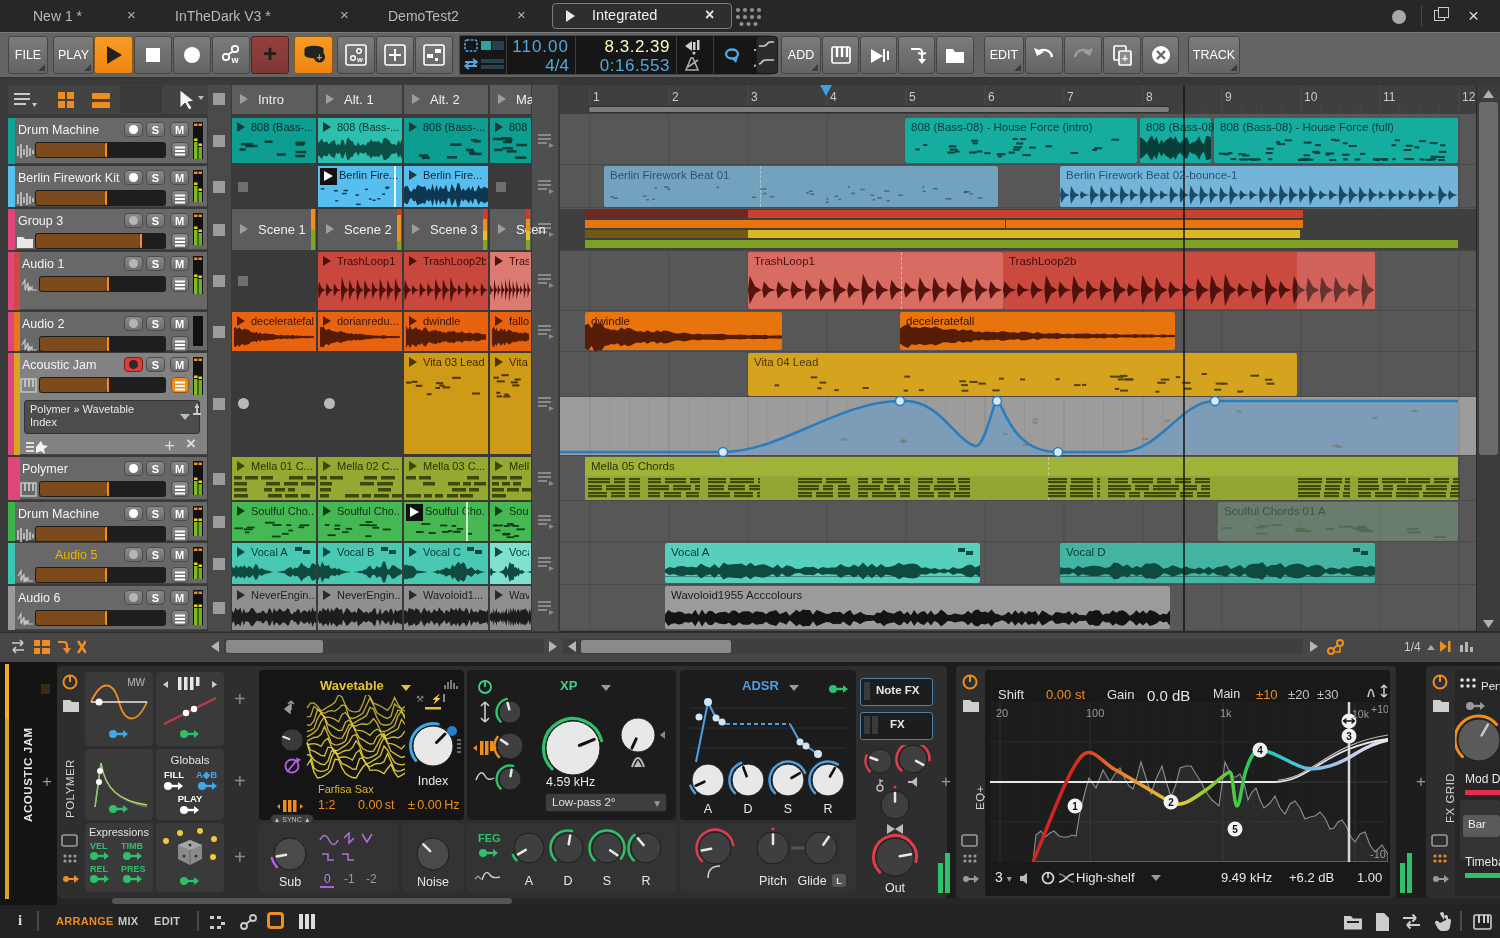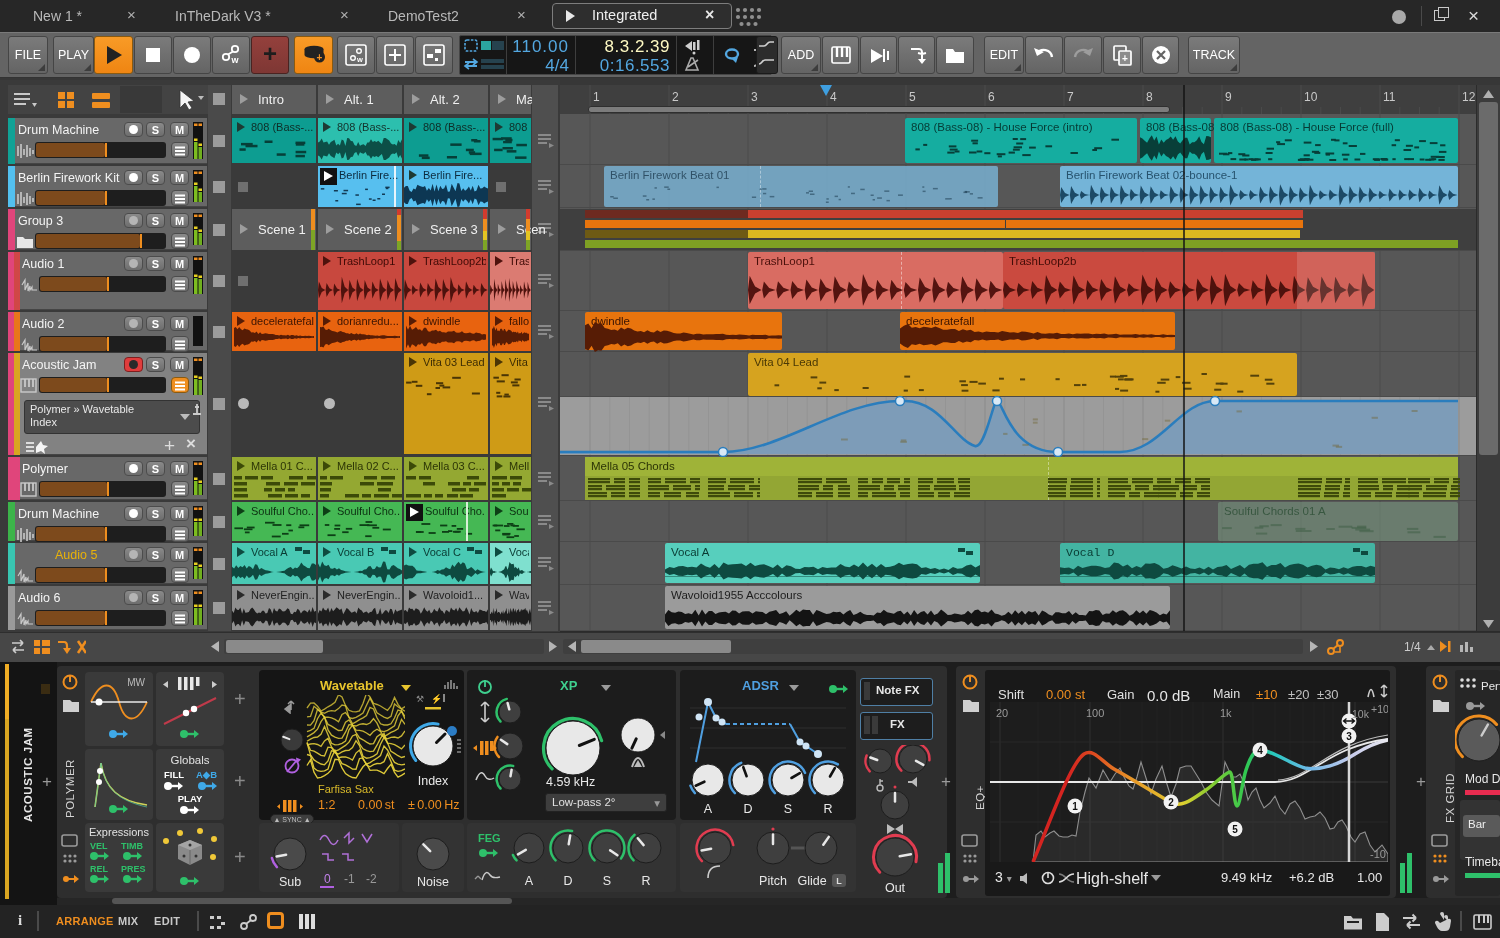--- a/index.html
+++ b/index.html
@@ -1573,21 +1573,21 @@
     <div class="atxt" style="left:671px;top:546px;color:#093a32;">Vocal A</div>
     <svg class="abs" style="left:665px;top:560px;" width="315" height="22">
       <path d="M0.0,9.5 4.5,7.1 9.0,7.9 13.5,6.2 18.0,5.9 22.5,7.3 27.0,6.7 31.5,7.5 36.0,3.6 40.5,6.2 45.0,7.8 49.5,4.1 54.0,8.3 58.5,2.4 63.0,4.7 67.5,4.2 72.0,4.1 76.5,3.4 81.0,6.0 85.5,2.7 90.0,6.1 94.5,4.8 99.0,4.2 103.5,6.1 108.0,8.1 112.5,4.6 117.0,8.5 121.5,5.2 126.0,6.3 130.5,8.8 135.0,9.0 139.5,7.0 144.0,7.2 148.5,6.8 153.0,9.2 157.5,7.1 162.0,8.0 166.5,7.6 171.0,7.5 175.5,3.9 180.0,6.5 184.5,7.3 189.0,4.5 193.5,7.1 198.0,2.6 202.5,7.1 207.0,3.7 211.5,7.6 216.0,4.0 220.5,7.2 225.0,6.8 229.5,5.5 234.0,2.8 238.5,5.0 243.0,3.9 247.5,3.5 252.0,4.3 256.5,8.0 261.0,7.3 265.5,8.9 270.0,8.1 274.5,9.7 279.0,8.5 283.5,9.9 288.0,7.1 292.5,8.7 297.0,8.3 301.5,5.4 306.0,4.5 310.5,7.4 315.0,5.0 L315.0,17.0 310.5,14.6 306.0,17.5 301.5,16.6 297.0,13.7 292.5,13.3 288.0,14.9 283.5,12.1 279.0,13.5 274.5,12.3 270.0,13.9 265.5,13.1 261.0,14.7 256.5,14.0 252.0,17.7 247.5,18.5 243.0,18.1 238.5,17.0 234.0,19.2 229.5,16.5 225.0,15.2 220.5,14.8 216.0,18.0 211.5,14.4 207.0,18.3 202.5,14.9 198.0,19.4 193.5,14.9 189.0,17.5 184.5,14.7 180.0,15.5 175.5,18.1 171.0,14.5 166.5,14.4 162.0,14.0 157.5,14.9 153.0,12.8 148.5,15.2 144.0,14.8 139.5,15.0 135.0,13.0 130.5,13.2 126.0,15.7 121.5,16.8 117.0,13.5 112.5,17.4 108.0,13.9 103.5,15.9 99.0,17.8 94.5,17.2 90.0,15.9 85.5,19.3 81.0,16.0 76.5,18.6 72.0,17.9 67.5,17.8 63.0,17.3 58.5,19.6 54.0,13.7 49.5,17.9 45.0,14.2 40.5,15.8 36.0,18.4 31.5,14.5 27.0,15.3 22.5,14.7 18.0,16.1 13.5,15.8 9.0,14.1 4.5,14.9 0.0,12.5 Z" fill="#0e4a40"></path>
     </svg>
     <svg class="abs" style="left:958px;top:548px;" width="16" height="10">
       <rect x="0" y="0" width="7" height="4" fill="#0e4a40"></rect>
       <rect x="8" y="3" width="7" height="4" fill="#0e4a40"></rect>
     </svg>
     <div class="abs" style="left:665px;top:576px;width:315px;height:1px;background:#0e4a40;opacity:0.5;"></div>
     <div class="cell" style="left:1060px;top:543px;width:315px;height:40px;background:#43b4a2;border-radius:2px;"></div>
-    <div class="atxt" style="left:1066px;top:546px;color:#093a32;font-family:Liberation Mono, monospace;">Vocal D</div>
+    <div class="atxt" style="left:1066px;top:546px;color:#093a32;">Vocal D</div>
     <svg class="abs" style="left:1060px;top:560px;" width="315" height="22">
       <path d="M0.0,7.2 4.5,7.9 9.0,7.6 13.5,9.5 18.0,5.7 22.5,7.9 27.0,6.7 31.5,5.7 36.0,5.8 40.5,6.4 45.0,7.9 49.5,7.3 54.0,2.6 58.5,3.3 63.0,6.5 67.5,4.6 72.0,8.3 76.5,6.1 81.0,7.7 85.5,3.5 90.0,3.8 94.5,3.0 99.0,4.9 103.5,8.7 108.0,7.8 112.5,5.2 117.0,6.7 121.5,8.5 126.0,6.6 130.5,8.6 135.0,9.0 139.5,7.6 144.0,9.6 148.5,6.8 153.0,9.5 157.5,7.1 162.0,6.6 166.5,5.0 171.0,9.0 175.5,6.9 180.0,5.1 184.5,8.6 189.0,4.7 193.5,3.7 198.0,3.7 202.5,2.3 207.0,6.9 211.5,5.1 216.0,5.0 220.5,3.0 225.0,7.4 229.5,4.9 234.0,4.1 238.5,3.4 243.0,4.7 247.5,7.6 252.0,5.8 256.5,4.8 261.0,5.7 265.5,9.5 270.0,7.4 274.5,8.0 279.0,9.3 283.5,7.3 288.0,8.7 292.5,6.7 297.0,5.9 301.5,5.9 306.0,7.6 310.5,5.8 315.0,7.1 L315.0,14.9 310.5,16.2 306.0,14.4 301.5,16.1 297.0,16.1 292.5,15.3 288.0,13.3 283.5,14.7 279.0,12.7 274.5,14.0 270.0,14.6 265.5,12.5 261.0,16.3 256.5,17.2 252.0,16.2 247.5,14.4 243.0,17.3 238.5,18.6 234.0,17.9 229.5,17.1 225.0,14.6 220.5,19.0 216.0,17.0 211.5,16.9 207.0,15.1 202.5,19.7 198.0,18.3 193.5,18.3 189.0,17.3 184.5,13.4 180.0,16.9 175.5,15.1 171.0,13.0 166.5,17.0 162.0,15.4 157.5,14.9 153.0,12.5 148.5,15.2 144.0,12.4 139.5,14.4 135.0,13.0 130.5,13.4 126.0,15.4 121.5,13.5 117.0,15.3 112.5,16.8 108.0,14.2 103.5,13.3 99.0,17.1 94.5,19.0 90.0,18.2 85.5,18.5 81.0,14.3 76.5,15.9 72.0,13.7 67.5,17.4 63.0,15.5 58.5,18.7 54.0,19.4 49.5,14.7 45.0,14.1 40.5,15.6 36.0,16.2 31.5,16.3 27.0,15.3 22.5,14.1 18.0,16.3 13.5,12.5 9.0,14.4 4.5,14.1 0.0,14.8 Z" fill="#0e4a40"></path>
     </svg>
     <svg class="abs" style="left:1353px;top:548px;" width="16" height="10">
       <rect x="0" y="0" width="7" height="4" fill="#0e4a40"></rect>
       <rect x="8" y="3" width="7" height="4" fill="#0e4a40"></rect>
     </svg>
     <div class="abs" style="left:1060px;top:576px;width:315px;height:1px;background:#0e4a40;opacity:0.5;"></div>
     <div class="cell" style="left:665px;top:586px;width:505px;height:43px;background:#9b9b9b;border-radius:2px;"></div>
     <div class="atxt" style="left:671px;top:589px;color:#1d1d1d;">Wavoloid1955 Acccolours</div>
@@ -2093,21 +2093,21 @@
       <path d="M2,4 h3 l4,-3 v11 l-4,-3 h-3 Z" fill="#bbb"></path>
     </svg>
     <svg class="abs" style="left:1040px;top:870px;" width="16" height="15">
       <circle cx="8" cy="8" r="5.5" fill="none" stroke="#ddd" stroke-width="1.6"></circle>
       <line x1="8" y1="2" x2="8" y2="8" stroke="#ddd" stroke-width="1.6"></line>
     </svg>
     <svg class="abs" style="left:1058px;top:872px;" width="18" height="12">
       <path d="M16,2 C8,2 8,10 1,10" fill="none" stroke="#ddd" stroke-width="1.6"></path>
       <path d="M16,10 C8,10 8,2 1,2" fill="none" stroke="#ddd" stroke-width="1.6" opacity="0.5"></path>
     </svg>
-    <div class="abs" style="left:1076px;top:870px;font-size:16px;color:#e8e8e8;">High-shelf</div>
+    <div class="abs" style="left:1076px;top:870px;font-size:13px;color:#e8e8e8;">High-shelf</div>
     <svg class="abs" style="left:1150px;top:874px;" width="12" height="8">
       <path d="M1,1 L11,1 L6,7 Z" fill="#9a9a9a"></path>
     </svg>
     <div class="abs" style="left:1221px;top:870px;font-size:13px;color:#e8e8e8;">9.49 kHz</div>
     <div class="abs" style="left:1289px;top:870px;font-size:13px;color:#e8e8e8;">+6.2 dB</div>
     <div class="abs" style="left:1357px;top:870px;font-size:13px;color:#e8e8e8;">1.00</div>
     <svg class="abs" style="left:1400px;top:845px;" width="14" height="50">
       <rect x="0" y="18" width="5" height="30" fill="#2ec06a"></rect>
       <rect x="7" y="8" width="5" height="40" fill="#2ec06a"></rect>
     </svg>

